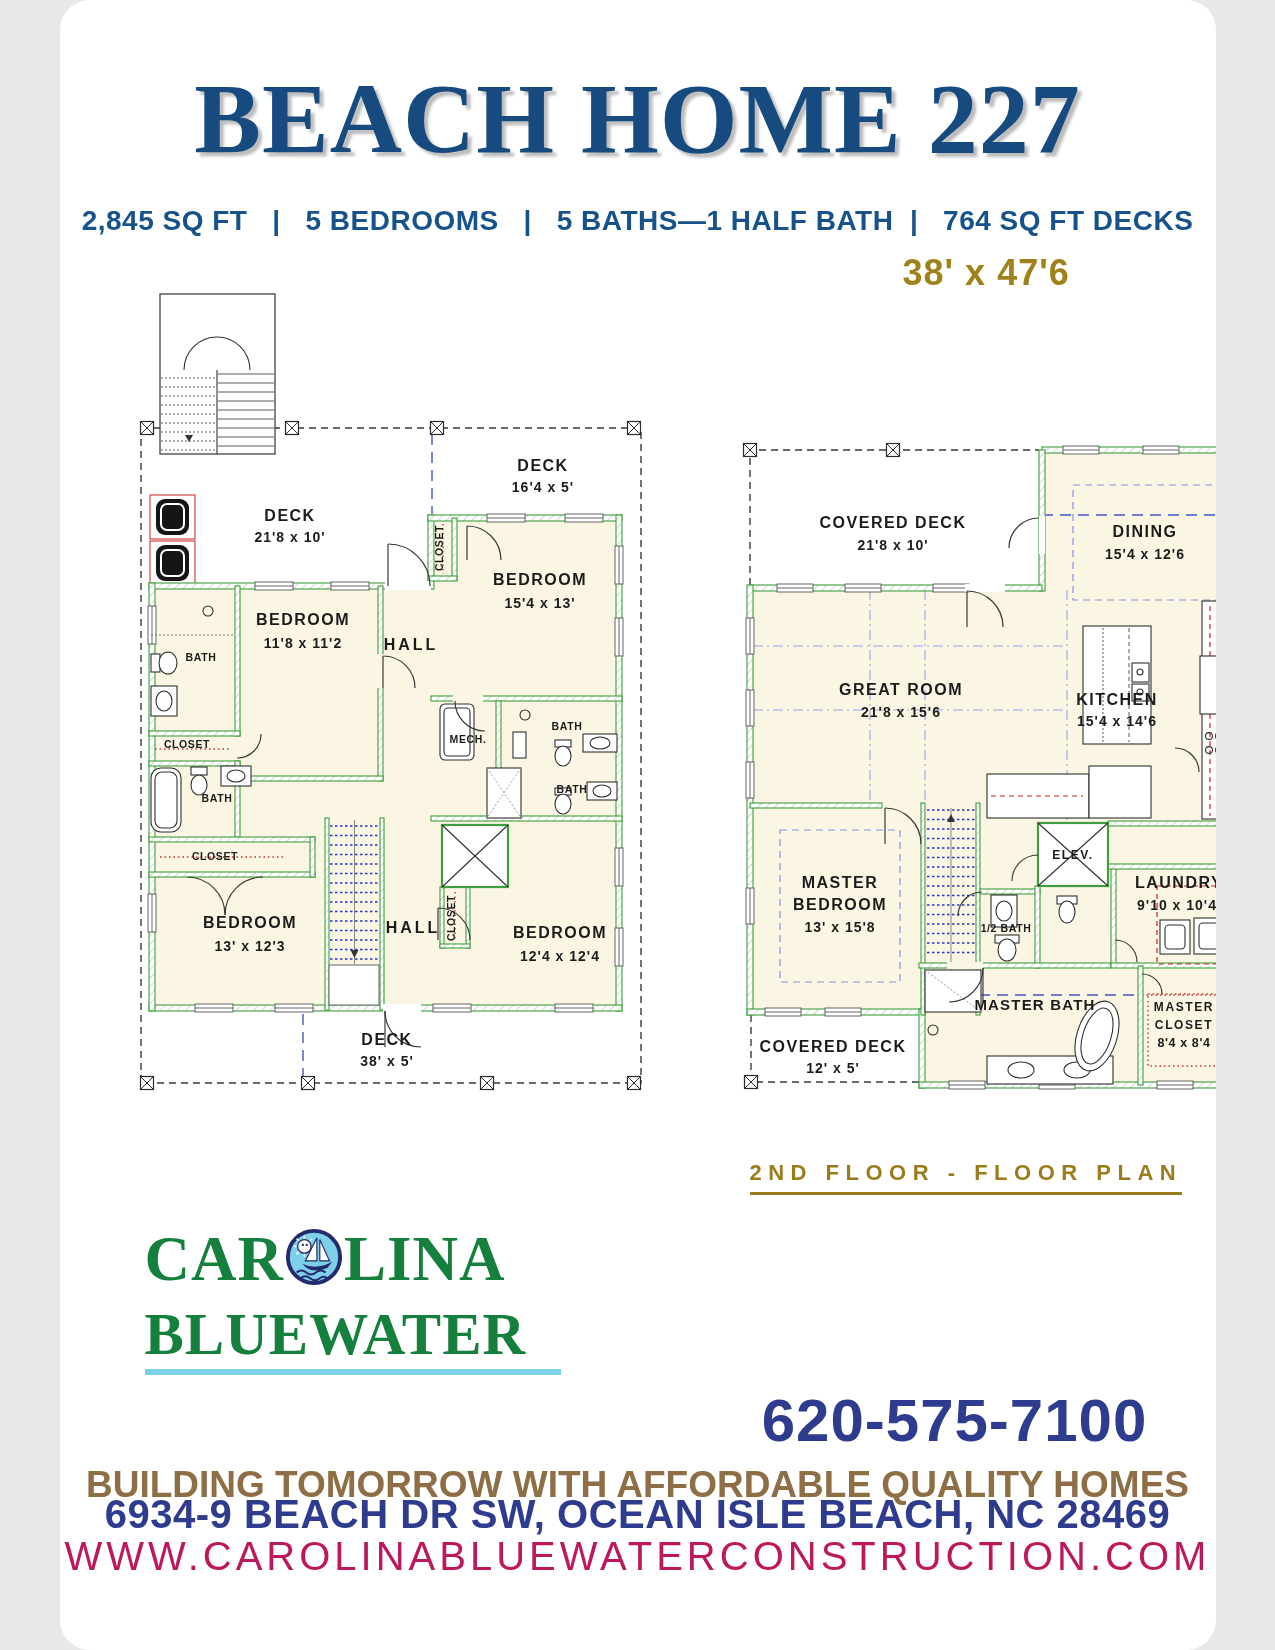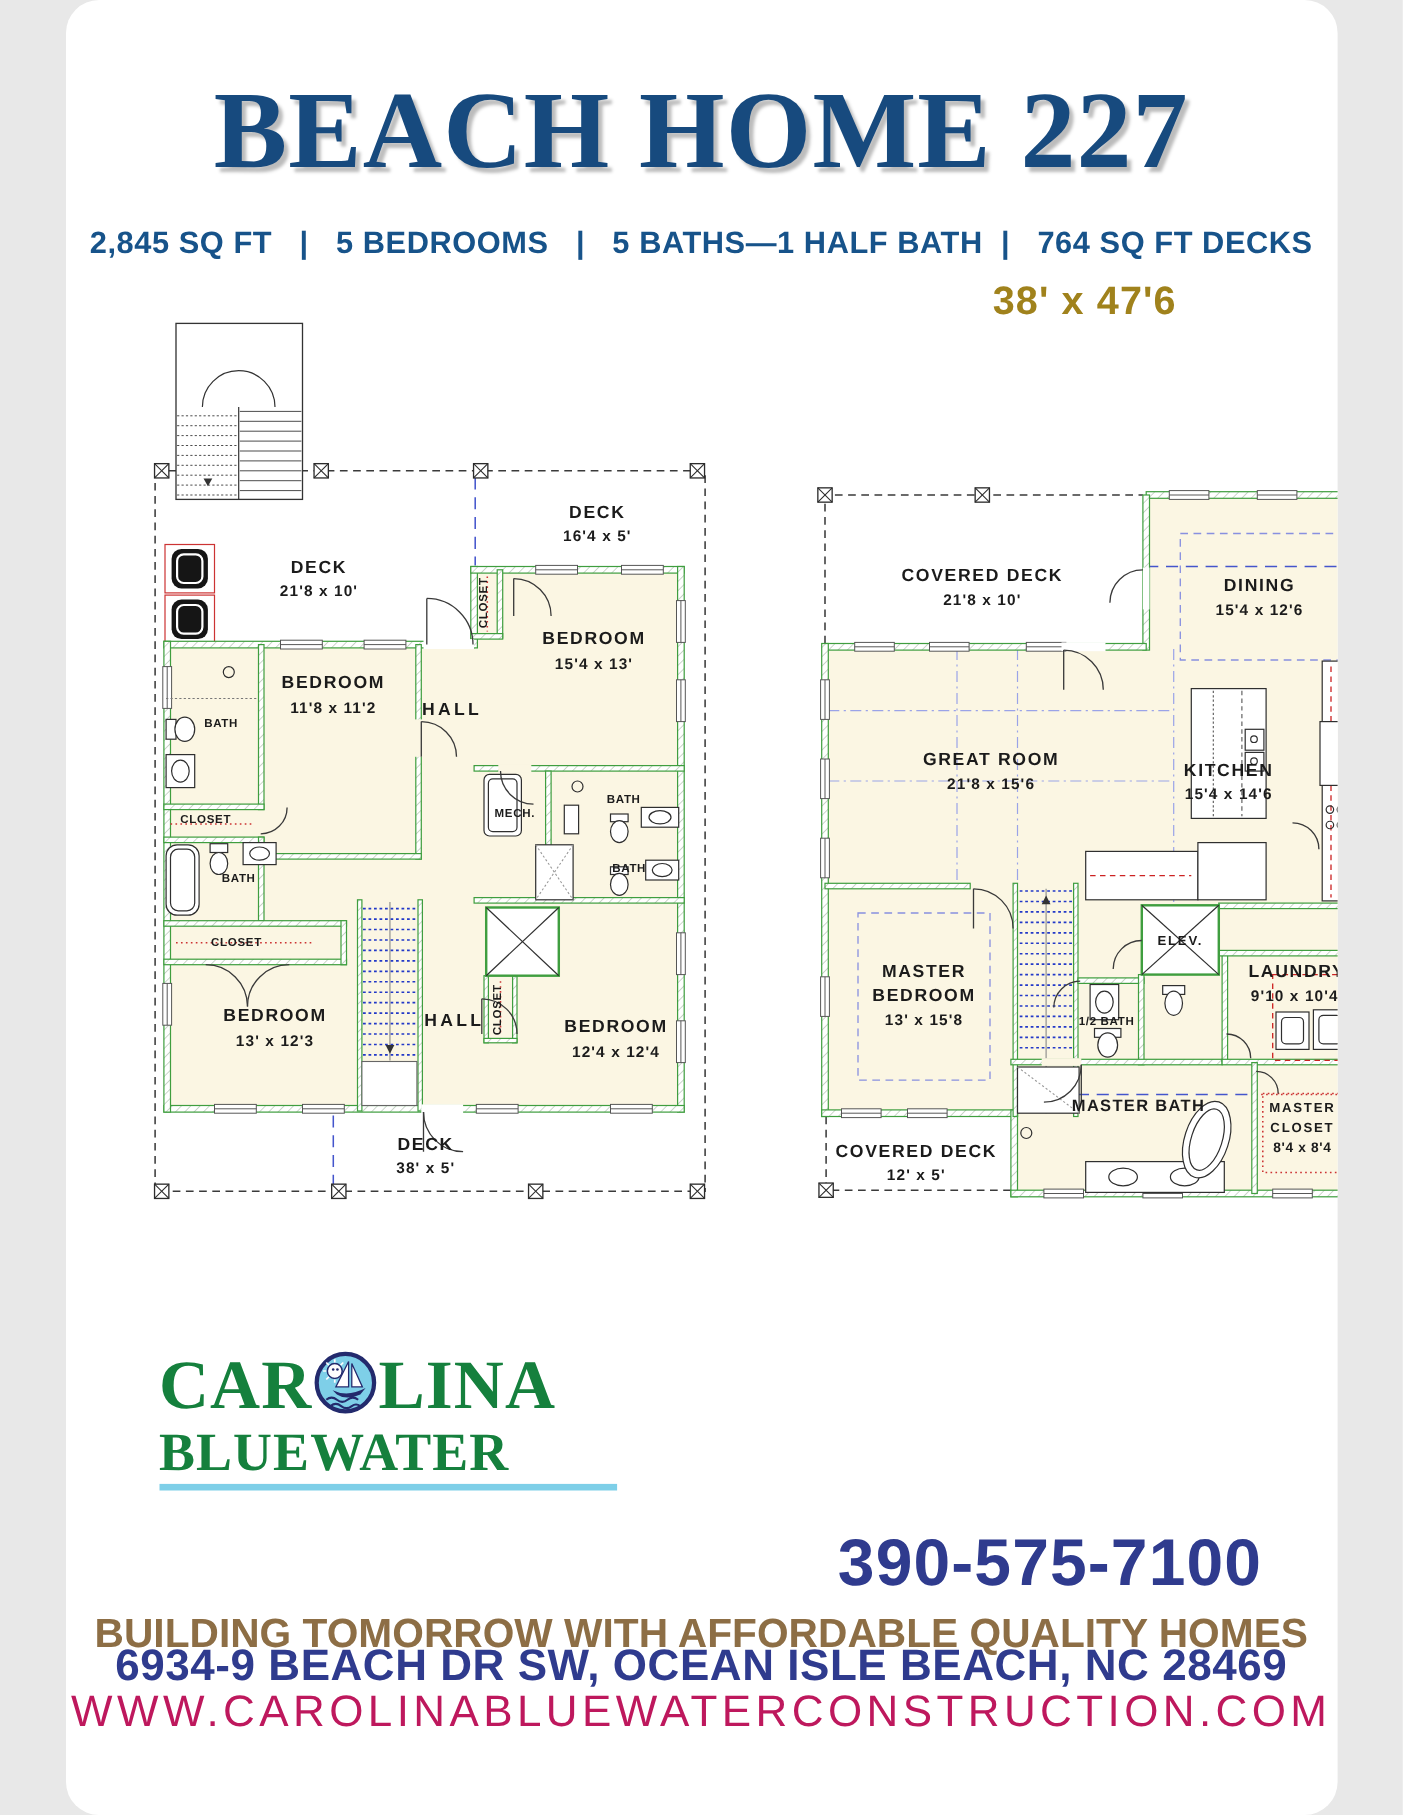--- a/index.html
+++ b/index.html
@@ -48,21 +48,21 @@
   .sm2{font:700 12px "Liberation Sans",sans-serif;letter-spacing:1.6px;fill:#1b1b1b;text-anchor:middle;}
   .wide{letter-spacing:3px;}
   
   .caption{position:absolute;top:1160px;font-weight:700;font-size:22px;color:#9b7c1c;
            letter-spacing:6.5px;border-bottom:3px solid #9b7c1c;padding-bottom:6px;white-space:nowrap;}
   .cap1{left:100px;} .cap2{left:690px;}
   
   .logo{position:absolute;left:85px;top:1228px;width:420px;color:#15803d;
         font-family:"Liberation Serif",serif;font-weight:700;line-height:1;}
   .logo .l1{font-size:63px;letter-spacing:1px;white-space:nowrap;}
-  .logo .l2{font-size:49px;letter-spacing:1px;margin-top:4px;}
+  .logo .l2{font-size:59px;letter-spacing:1px;margin-top:14px;}
   .logo .rule{height:6px;background:#7ecfe8;margin:5px 0 6px 0;width:416px;}
   .logo .l3{font-size:50px;letter-spacing:.5px;}
   .badge{display:inline-block;width:58px;height:58px;vertical-align:-6px;margin:0 1px;}
   .phone{position:absolute;left:615px;top:1386px;width:560px;text-align:center;
          font-weight:700;font-size:60px;color:#2f3b8e;letter-spacing:1px;}
   .tagline{position:absolute;top:1452px;left:0;width:100%;text-align:center;
            font-weight:700;font-size:37px;color:#8d6e45;letter-spacing:0;margin-top:12px;}
   .address{position:absolute;top:1492px;left:0;width:100%;text-align:center;
            font-weight:700;font-size:40px;color:#2f3b8e;letter-spacing:.5px;}
   .website{position:absolute;top:1534px;left:0;width:100%;text-align:center;
@@ -608,20 +608,21 @@
       <text class="rs" x="472" y="492">9'10 x 10'4</text>
       <text class="rn2" x="330" y="592">MASTER BATH</text>
       <text class="sm2" x="479" y="593">MASTER</text>
       <text class="sm2" x="479" y="611">CLOSET</text>
       <text class="rs2" x="479" y="629">8'4 x 8'4</text>
       <text class="rn" x="128" y="634">COVERED DECK</text>
       <text class="rs" x="128" y="655">12' x 5'</text>
     </g>
   </svg>
 
+  <div class="caption cap2">2ND FLOOR - FLOOR PLAN</div>
 
   <div class="logo">
     <div class="l1"><span>CAR</span><span class="badge"><svg viewBox="0 0 60 60" width="58" height="58">
         <circle cx="30" cy="30" r="27" fill="#7ecfe8" stroke="#232a6d" stroke-width="4"></circle>
         <circle cx="20" cy="19" r="7" fill="#fdfdfd" stroke="#232a6d" stroke-width="1.4"></circle>
         <g stroke="#fdfdfd" stroke-width="1.6">
           <line x1="20" y1="8" x2="20" y2="11"></line>
               <line x1="20" y1="27" x2="20" y2="30"></line>
           <line x1="9" y1="19" x2="12" y2="19"></line>
               <line x1="28" y1="19" x2="31" y2="19"></line>
@@ -634,18 +635,18 @@
             <circle cx="22.5" cy="17.5" r="1.2" fill="#232a6d"></circle>
         <path d="M33,10 L33,34 L21,34 Z" fill="#ffffff" stroke="#232a6d" stroke-width="1.2"></path>
         <path d="M36,12 L46,34 L36,34 Z" fill="#ffffff" stroke="#232a6d" stroke-width="1.2"></path>
         <path d="M18,37 Q32,44 49,35 L44,41 Q31,47 22,41 Z" fill="#232a6d"></path>
         <path d="M12,46 q5,-4 10,0 q5,4 10,0 q5,-4 10,0" fill="none" stroke="#232a6d" stroke-width="2"></path>
         <path d="M16,52 q5,-4 10,0 q5,4 10,0 q4,-3 8,0" fill="none" stroke="#232a6d" stroke-width="2"></path>
       </svg></span><span>LINA</span></div>
     <div class="l2">BLUEWATER</div>
     <div class="rule"></div>
   </div>
-  <div class="phone">390-575-7100</div>
+  <div class="phone">620-575-7100</div>
   <div class="tagline">BUILDING TOMORROW WITH AFFORDABLE QUALITY HOMES</div>
   <div class="address">6934-9 BEACH DR SW, OCEAN ISLE BEACH, NC 28469</div>
   <div class="website">WWW.CAROLINABLUEWATERCONSTRUCTION.COM</div>
 
 </div>
 
 </body></html>

